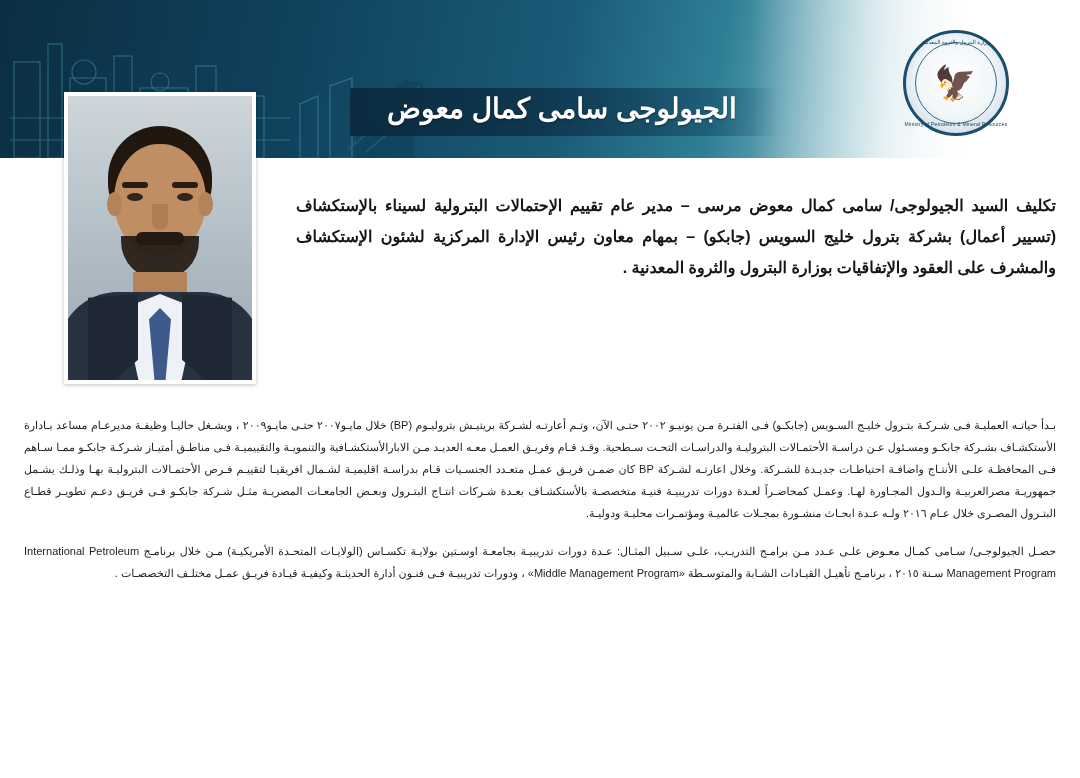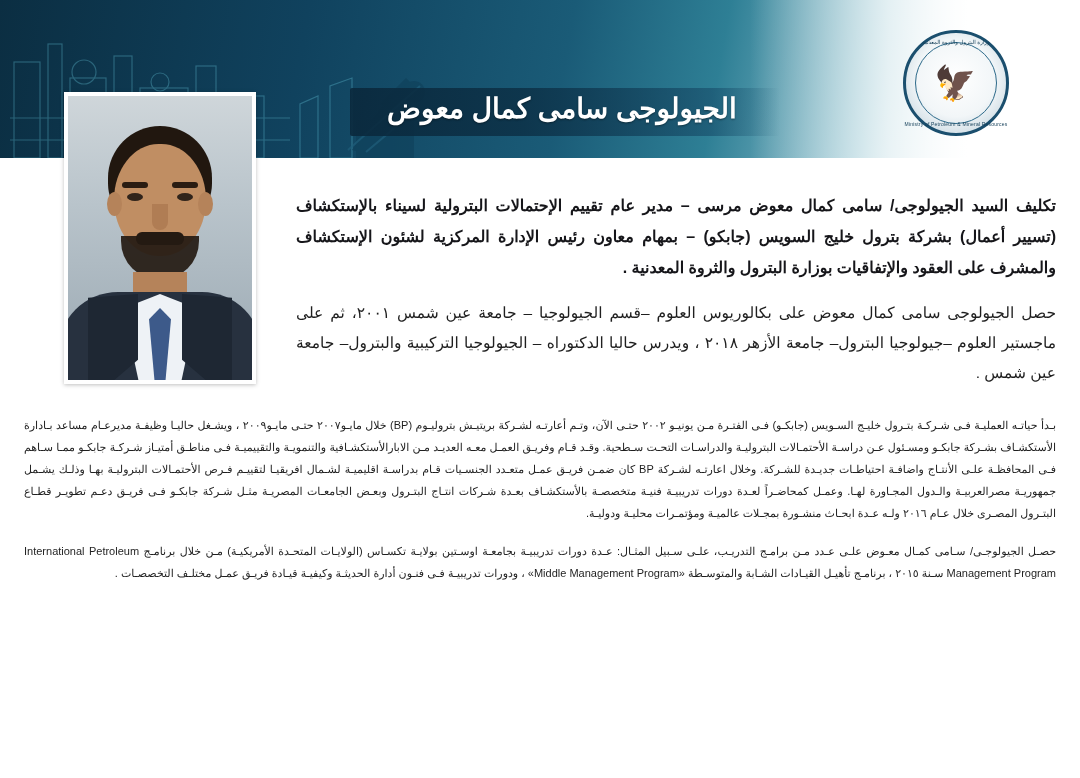--- a/index.html
+++ b/index.html
@@ -324,19 +324,18 @@
     <div class="ph-suit"></div>
     <div class="ph-shirt"></div>
     <div class="ph-lapel-l"></div>
     <div class="ph-lapel-r"></div>
     <div class="ph-tie"></div>
   </div>
 </div>
 
 <div class="body-col">
   <p class="para bold">تكليف السيد الجيولوجى/ سامى كمال معوض مرسى – مدير عام تقييم الإحتمالات البترولية لسيناء بالإستكشاف (تسيير أعمال) بشركة بترول خليج السويس (جابكو) – بمهام معاون رئيس الإدارة المركزية لشئون الإستكشاف والمشرف على العقود والإتفاقيات بوزارة البترول والثروة المعدنية .</p>
-  <p class="para">حصل الجيولوجى سامى كمال معوض على بكالوريوس العلوم –قسم الجيولوجيا – جامعة عين شمس ٢٠٠١، ثم على ماجستير العلوم –جيولوجيا البترول– جامعة الأزهر ٢٠١٨ ، ويدرس حاليا الدكتوراه – الجيولوجيا التركيبية والبترول– جامعة عين شمس .</p>
 </div>
 
 <div class="wide-col">
   <p class="para">بـدأ حياتـه العمليـة فـى شـركـة بتـرول خليـج السـويس (جابكـو) فـى الفتـرة مـن يونيـو ٢٠٠٢ حتـى الآن، وتـم أعارتـه لشـركة بريتيـش بتروليـوم (BP) خلال مايـو٢٠٠٧ حتـى مايـو٢٠٠٩ ، ويشـغل حاليـا وظيفـة مديرعـام مساعد بـادارة الأستكشـاف بشـركة جابكـو ومسـئول عـن دراسـة الأحتمـالات البتروليـة والدراسـات التحـت سـطحية. وقـد قـام وفريـق العمـل معـه العديـد مـن الابارالأستكشـافية والتنمويـة والتقييميـة فـى مناطـق أمتيـاز شـركـة جابكـو ممـا سـاهم فـى المحافظـة علـى الأنتـاج واضافـة احتياطـات جديـدة للشـركة. وخلال اعارتـه لشـركة BP كان ضمـن فريـق عمـل متعـدد الجنسـيات قـام بدراسـة اقليميـة لشـمال افريقيـا لتقييـم فـرص الأحتمـالات البتروليـة بهـا وذلـك يشـمل جمهوريـة مصرالعربيـة والـدول المجـاورة لهـا. وعمـل كمحاضـراً لعـدة دورات تدريبيـة فنيـة متخصصـة بالأستكشـاف بعـدة شـركات انتـاج البتـرول وبعـض الجامعـات المصريـة مثـل شـركة جابكـو فـى فريـق دعـم تطويـر قطـاع البتـرول المصـرى خلال عـام ٢٠١٦ ولـه عـدة ابحـاث منشـورة بمجـلات عالميـة ومؤتمـرات محليـة ودوليـة.</p>
   <p class="para">حصـل الجيولوجـى/ سـامى كمـال معـوض علـى عـدد مـن برامـج التدريـب، علـى سـبيل المثـال: عـدة دورات تدريبيـة بجامعـة اوسـتين بولايـة تكسـاس (الولايـات المتحـدة الأمريكيـة) مـن خلال برنامـج International Petroleum Management Program سـنة ٢٠١٥ ، برنامـج تأهيـل القيـادات الشـابة والمتوسـطة «Middle Management Program» ، ودورات تدريبيـة فـى فنـون أدارة الحديثـة وكيفيـة قيـادة فريـق عمـل مختلـف التخصصـات .</p>
 </div>
 
 </body></html>

